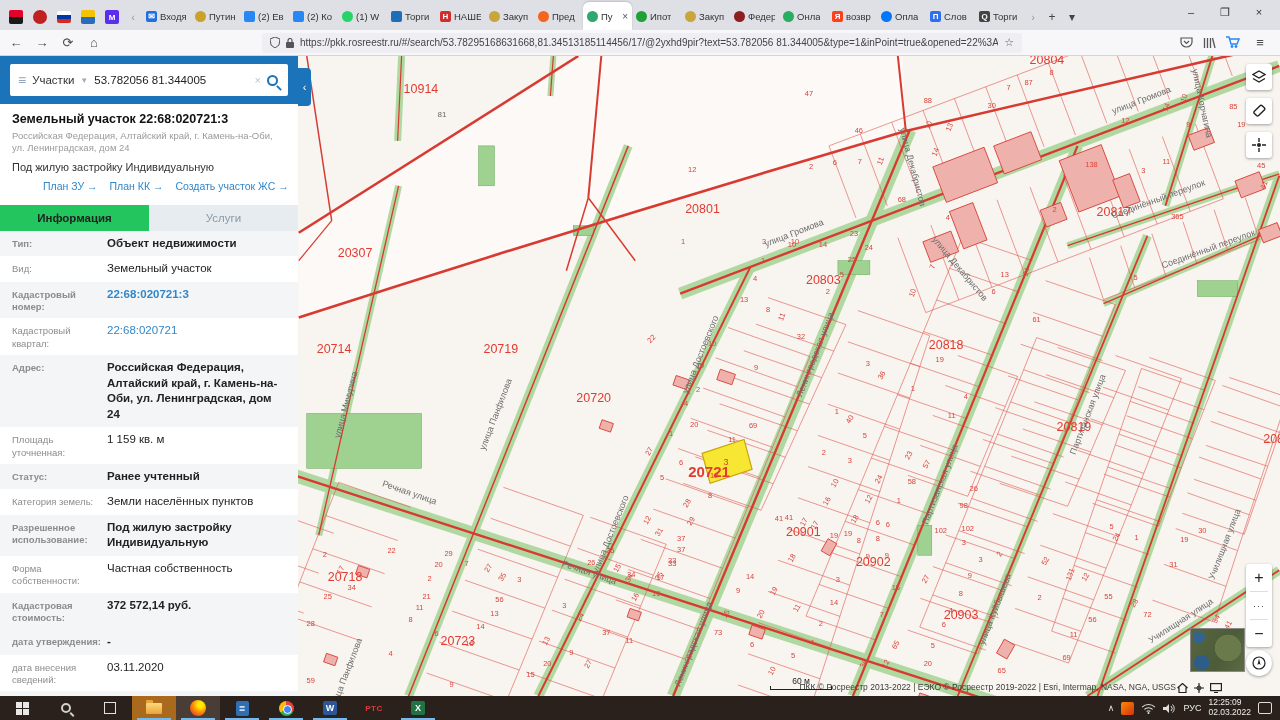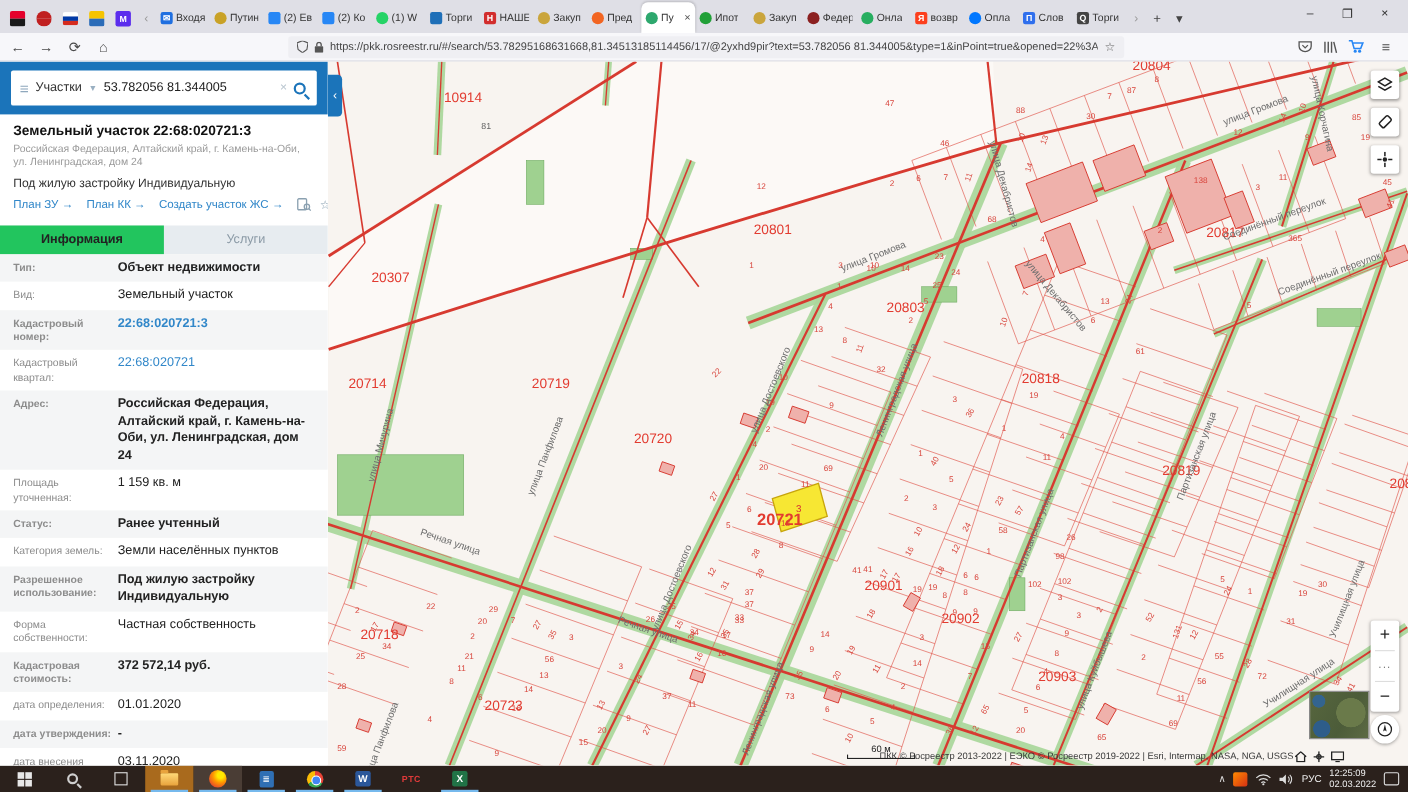--- a/index.html
+++ b/index.html
@@ -45,21 +45,21 @@
   .scat { font-size:11.5px; color:#333; }
   .schev { color:#9ab0c2; font-size:8px; }
   .sval { flex:1; font-size:11.5px; color:#222; }
   .sclear { color:#b9c6d0; font-size:11px; }
   .mag { width:11px; height:11px; border:2px solid #1b74ba; border-radius:50%; position:relative; margin-right:2px; }
   .mag:after { content:""; position:absolute; width:2px; height:6px; background:#1b74ba; transform:rotate(-45deg); left:9px; top:8px; }
   .card { padding:8px 12px 4px; }
   .ptitle { font-size:12.5px; font-weight:bold; color:#111; }
   .psub { font-size:9.5px; color:#9a9a9a; line-height:1.3; margin-top:4px; }
   .pusage { font-size:11px; color:#333; margin-top:6px; }
-  .plinks { display:flex; gap:12px; margin-top:7px; align-items:center; }
+  .plinks { display:flex; gap:12px; margin-top:7px; align-items:center;margin-left:31px; }
   .plink { font-size:10.5px; color:#3187c9; white-space:nowrap; }
   .ptools { margin-left:auto; display:flex; gap:8px; color:#8aa0b0; font-size:11px; }
   .tabs2 { display:flex; margin-top:8px; background:#e7ecf0; }
   .tab2 { flex:1; text-align:center; padding:7px 0; font-size:11.5px; color:#8b9aa6; }
   .tab2.on { background:#22c55e; color:#222; font-weight:bold; }
   .rows {}
   .irow { display:flex; padding:5px 12px; }
   .irow.alt { background:#f4f5f6;font-weight:bold; }
   .ilabel { width:95px; flex-shrink:0; font-size:9.5px; color:#8c8c8c; padding-top:2px; line-height:1.3; }
   .ival { flex:1; font-size:11.5px; color:#222; line-height:1.35; }
@@ -343,24 +343,20 @@
             <div class="ilabel">Разрешенное использование:</div>
             <div class="ival">Под жилую застройку Индивидуальную</div>
           </div>
           <div class="irow">
             <div class="ilabel">Форма собственности:</div>
             <div class="ival">Частная собственность</div>
           </div>
           <div class="irow alt">
             <div class="ilabel">Кадастровая стоимость:</div>
             <div class="ival">372 572,14 руб.</div>
-          </div>
-          <div class="irow">
-            <div class="ilabel">дата определения:</div>
-            <div class="ival">01.01.2020</div>
           </div>
           <div class="irow alt">
             <div class="ilabel">дата утверждения:</div>
             <div class="ival">-</div>
           </div>
           <div class="irow">
             <div class="ilabel">дата внесения сведений:</div>
             <div class="ival">03.11.2020</div>
           </div>
           <div class="irow alt">

